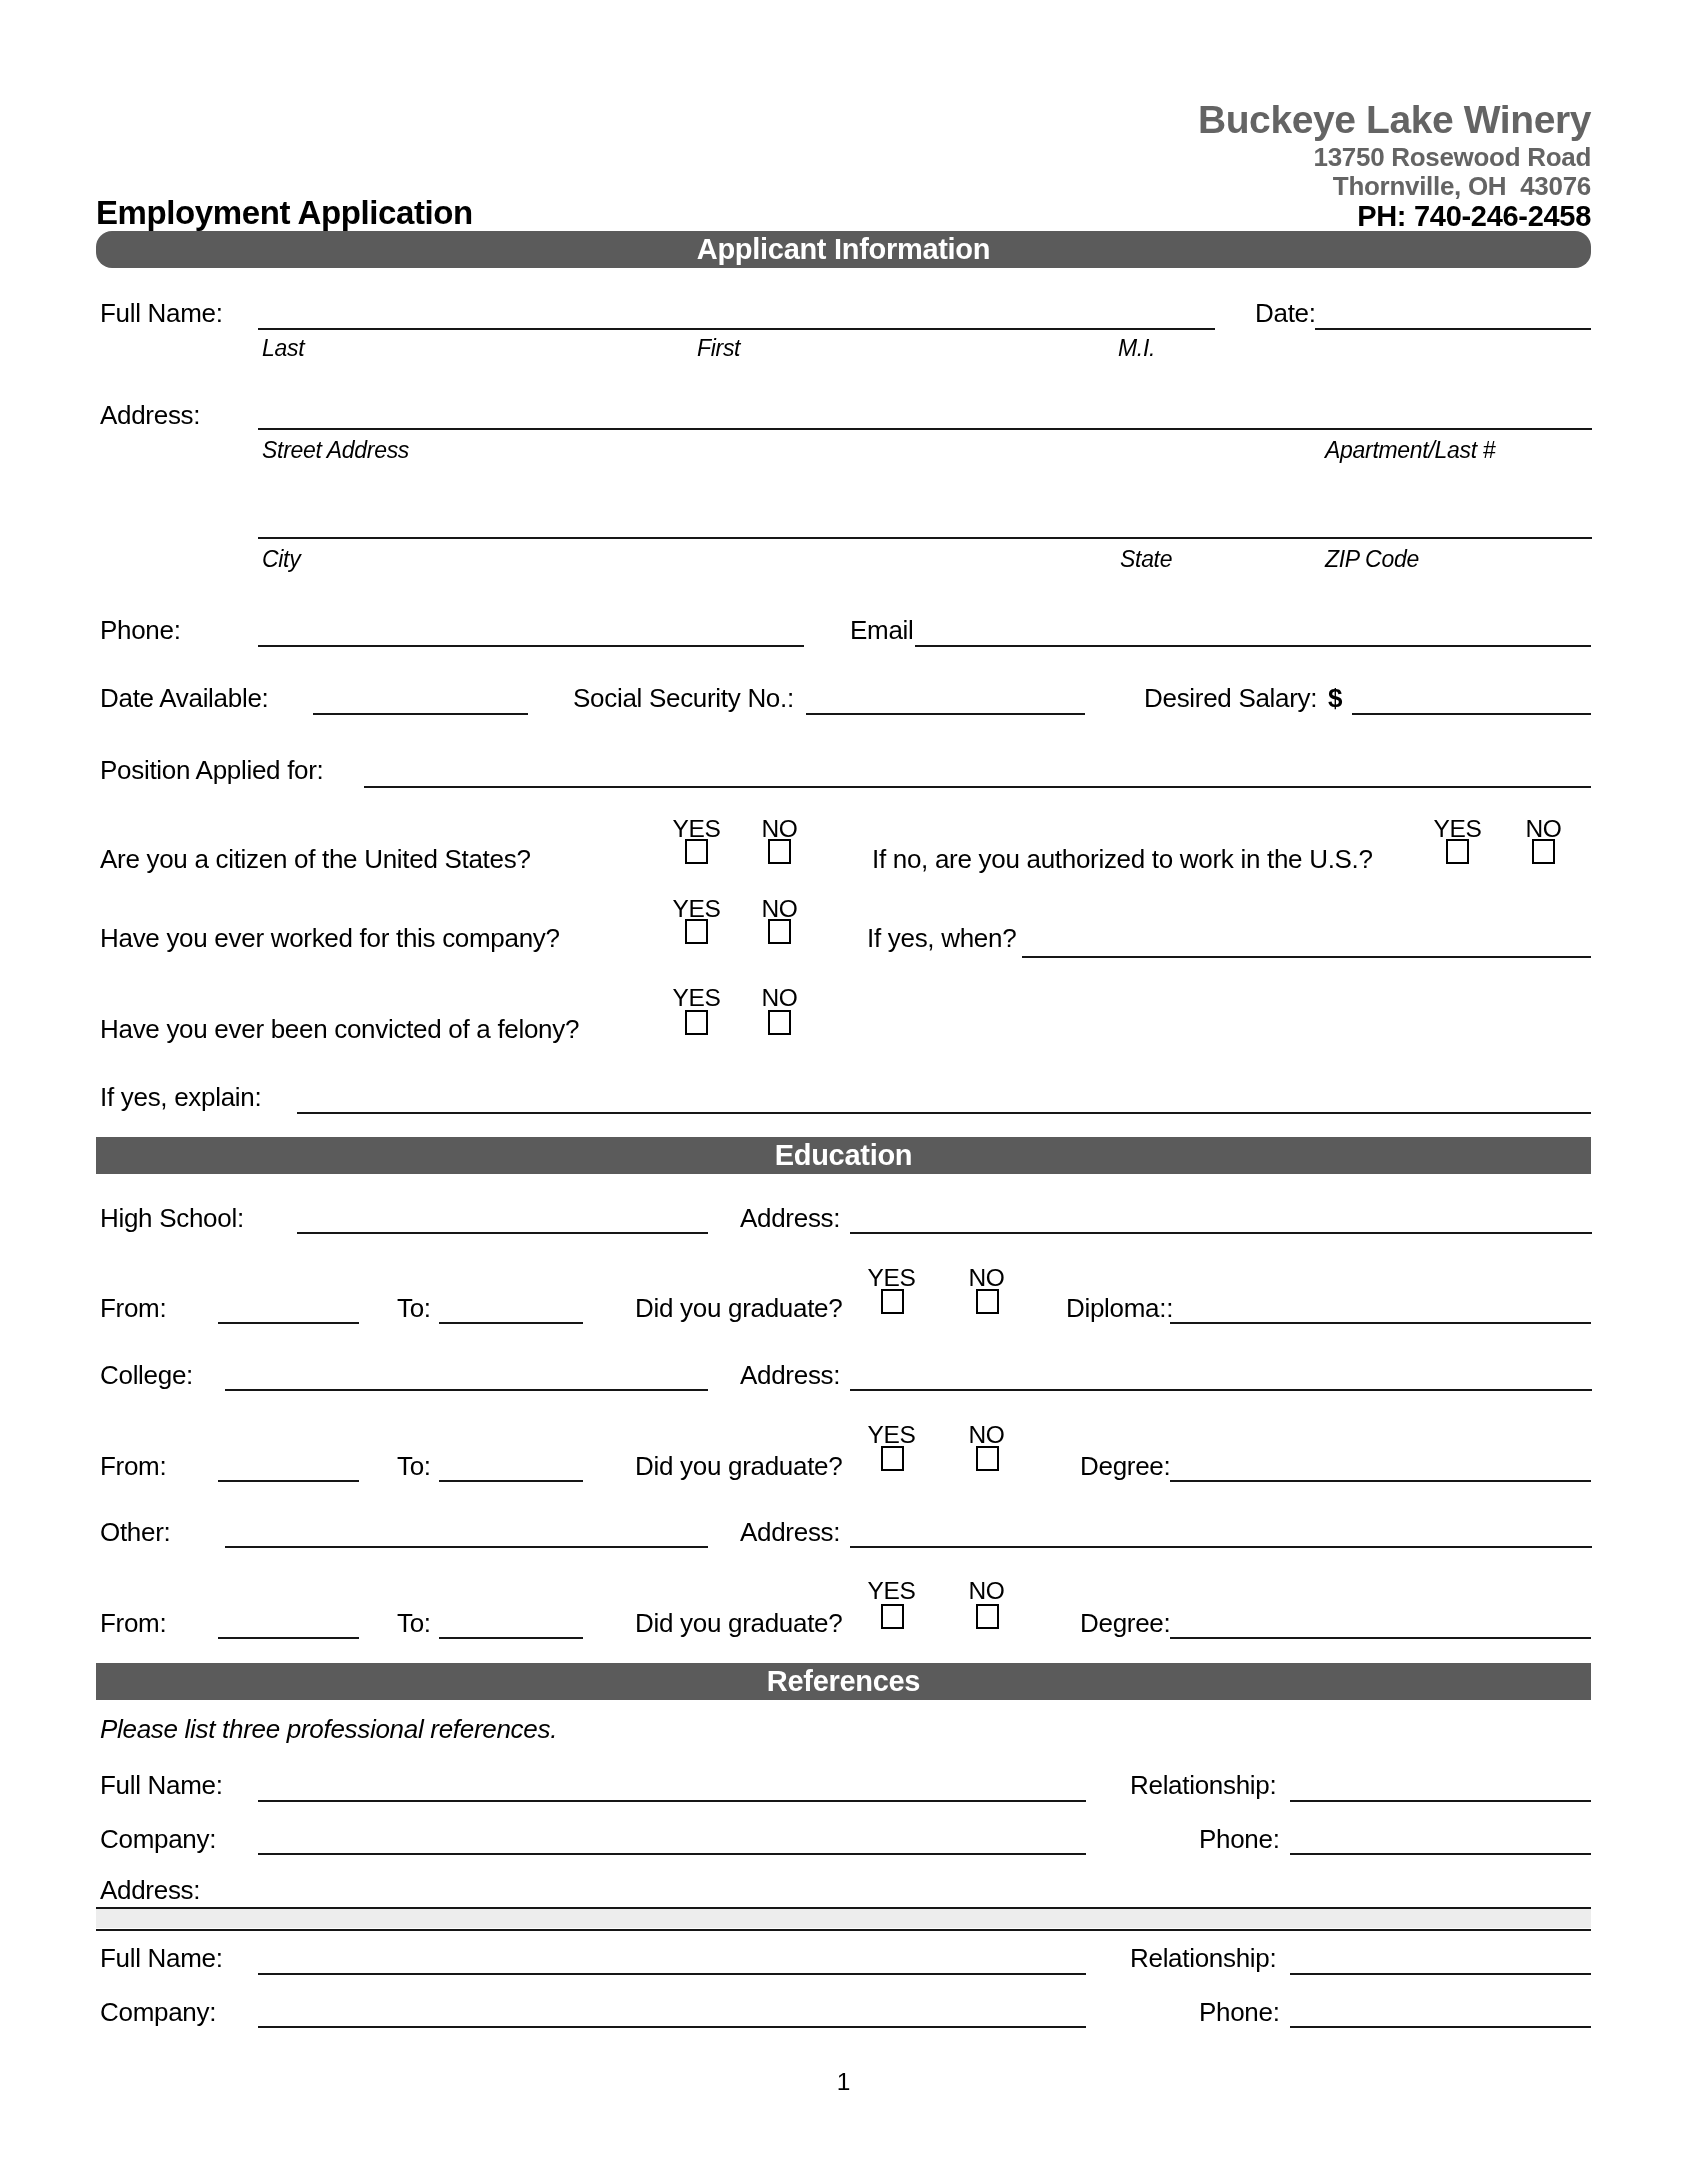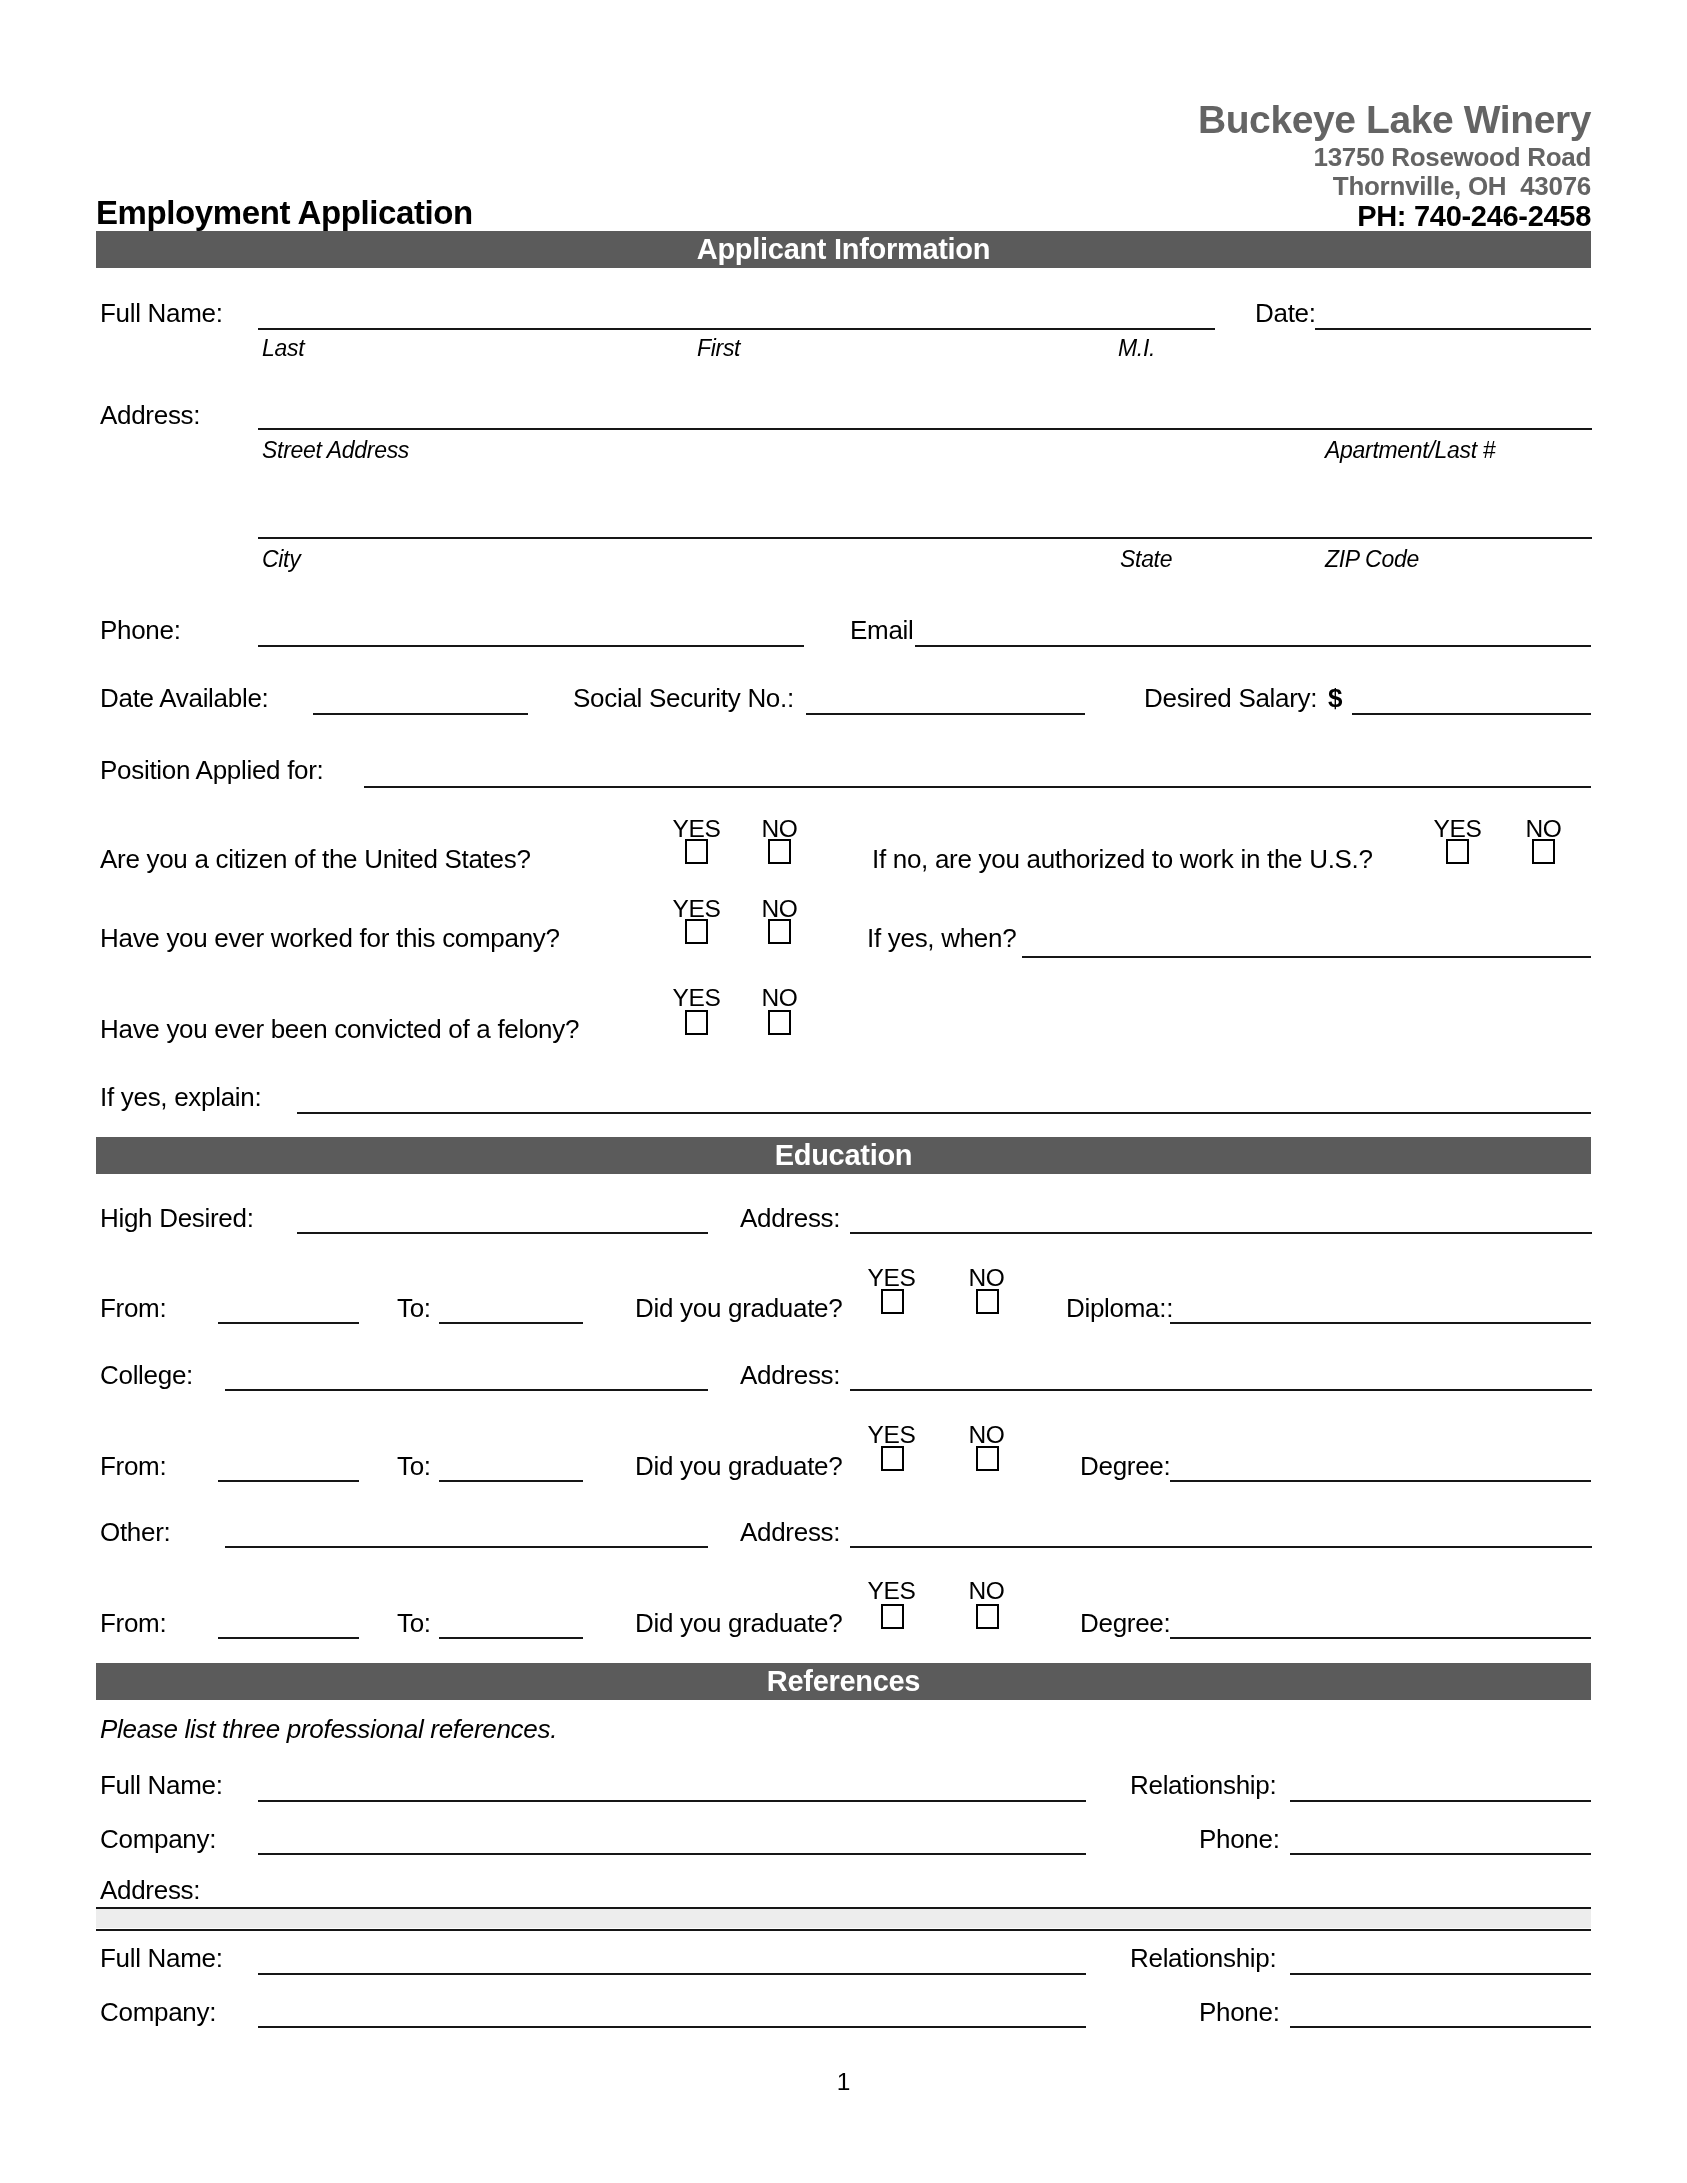--- a/index.html
+++ b/index.html
@@ -24,21 +24,21 @@
 <body>
 
 <div class="page">
 
   <div class="hdr-company">Buckeye Lake Winery</div>
   <div class="hdr-line" style="top:142px;">13750 Rosewood Road</div>
   <div class="hdr-line" style="top:171px;">Thornville, OH  43076</div>
   <div class="hdr-phone">PH: 740-246-2458</div>
   <div class="form-title">Employment Application</div>
 
-  <div class="bar" style="top:231px;">Applicant Information</div>
+  <div class="bar" style="top:231px;border-radius:16px;">Applicant Information</div>
 
   <div class="lbl" style="left:100px;top:299px;">Full Name:</div>
   <div class="ln" style="left:258px;top:328px;width:957px;"></div>
   <div class="lbl" style="left:1255px;top:299px;">Date:</div>
   <div class="ln" style="left:1315px;top:328px;width:276px;"></div>
   <div class="it" style="left:262px;top:336px;">Last</div>
   <div class="it" style="left:697px;top:336px;">First</div>
   <div class="it" style="left:1118px;top:336px;">M.I.</div>
 
   <div class="lbl" style="left:100px;top:401px;">Address:</div>
@@ -90,21 +90,21 @@
   <div class="yn" style="left:749px;top:986px;">NO</div>
   <div class="lbl" style="left:100px;top:1015px;">Have you ever been convicted of a felony?</div>
   <div class="cb" style="left:685px;top:1010px;"></div>
   <div class="cb" style="left:768px;top:1010px;"></div>
 
   <div class="lbl" style="left:100px;top:1083px;">If yes, explain:</div>
   <div class="ln" style="left:297px;top:1112px;width:1294px;"></div>
 
   <div class="bar" style="top:1137px;">Education</div>
 
-  <div class="lbl" style="left:100px;top:1204px;">High Desired:</div>
+  <div class="lbl" style="left:100px;top:1204px;">High School:</div>
   <div class="ln" style="left:297px;top:1232px;width:411px;"></div>
   <div class="lbl" style="left:740px;top:1204px;">Address:</div>
   <div class="ln" style="left:850px;top:1232px;width:742px;"></div>
   <div class="yn" style="left:861px;top:1266px;">YES</div>
   <div class="yn" style="left:956px;top:1266px;">NO</div>
   <div class="lbl" style="left:100px;top:1294px;">From:</div>
   <div class="ln" style="left:218px;top:1322px;width:141px;"></div>
   <div class="lbl" style="left:397px;top:1294px;">To:</div>
   <div class="ln" style="left:439px;top:1322px;width:144px;"></div>
   <div class="lbl" style="left:635px;top:1294px;">Did you graduate?</div>

